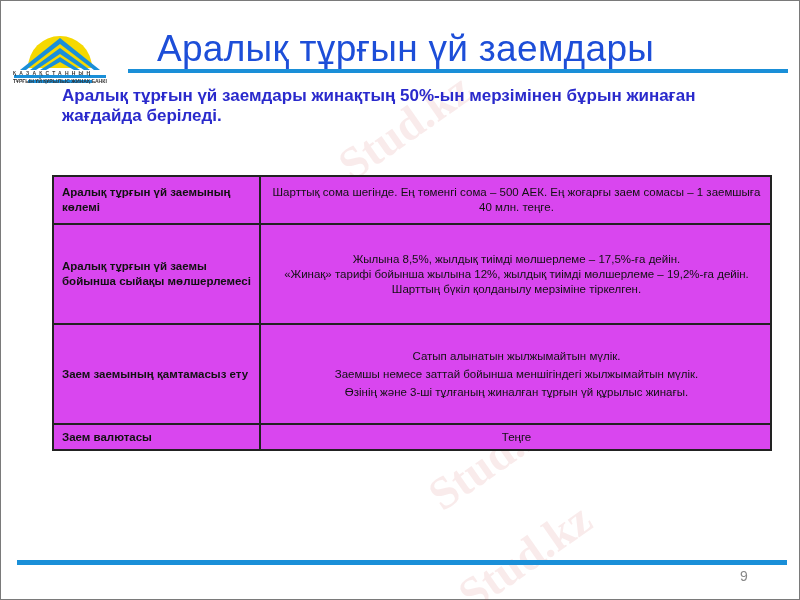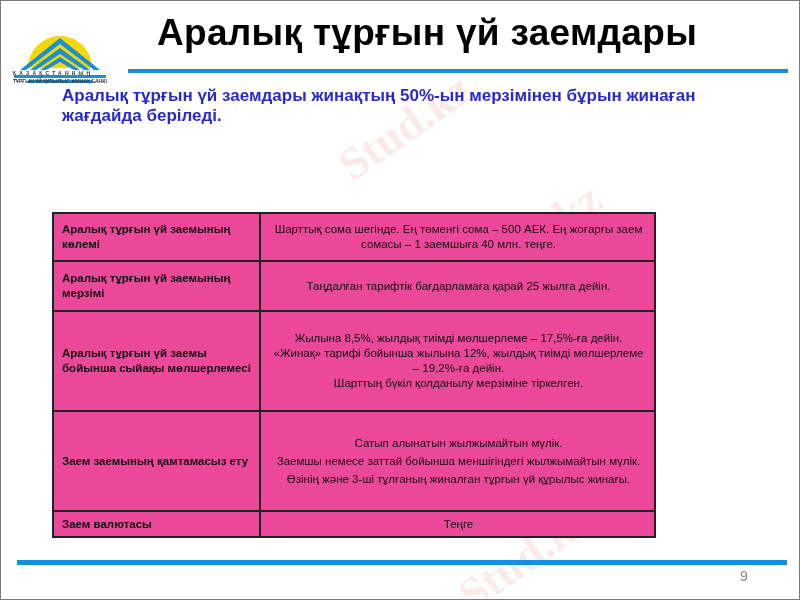--- a/index.html
+++ b/index.html
@@ -1,25 +1,25 @@
 <!DOCTYPE html>
 <html><head>
 <meta charset="utf-8">
 <style>
   html, body { margin:0; padding:0; }
   body { width:800px; height:600px; position:relative; overflow:hidden; background:#ffffff; font-family:"Liberation Sans", sans-serif; }
   .frame { position:absolute; left:0; top:0; width:798px; height:598px; border:1px solid #7a7a7a; }
   .logo { position:absolute; left:10px; top:20px; width:100px; height:70px; }
   .logo-cap1 { position:absolute; left:13px; top:70px; font-size:5px; letter-spacing:3.2px; color:#333; font-weight:bold; white-space:nowrap; }
   .logo-cap2 { position:absolute; left:13px; top:78px; font-size:6px; color:#333; font-weight:bold; white-space:nowrap; transform:scaleX(0.85); transform-origin:left; }
-  .title { position:absolute; left:157px; top:12px; font-size:37px; font-weight:bold; color:#000000; white-space:nowrap; letter-spacing:0.3px; }
+  .title { position:absolute; left:157px; top:28px; font-size:37px; font-weight:normal; color:#1d4ed8; white-space:nowrap; letter-spacing:0.3px; }
   .title-rule { position:absolute; left:128px; top:69px; width:660px; height:4px; background:#1a8fd8; }
   .intro { position:absolute; left:62px; top:86px; width:700px; font-size:17px; font-weight:bold; color:#2a2acc; line-height:20px; }
   .intro p { margin:0; }
-  table.info { position:absolute; left:52px; top:175px; width:604px; border-collapse:collapse; font-size:11.5px; color:#111; background:#ec4899;margin-top:37px; }
+  table.info { position:absolute; left:52px; top:175px; width:720px; border-collapse:collapse; font-size:11.5px; color:#111; background:#d946ef; }
   table.info td { border:2px solid #222; padding:3px 6px 3px 8px; vertical-align:middle; line-height:15px; }
   table.info td.k { width:191px; font-weight:bold; }
   table.info td.v p { margin:0;text-align:center; }
   table.info td.v p.sp { margin:3px 0; }
   .bottom-rule { position:absolute; left:17px; top:560px; width:770px; height:5px; background:#1a8fd8; }
   .page-num { position:absolute; left:740px; top:568px; font-size:14px; color:#888; }
   .wm { position:absolute; font-size:46px; font-family:"Liberation Serif", serif; font-weight:bold; color:rgba(200,60,60,0.10); transform:rotate(-35deg); white-space:nowrap; pointer-events:none; }
 </style>
 </head>
 <body>
@@ -52,26 +52,20 @@
 </div>
 
 <table class="info">
   <tbody>
       <tr style="height:48px;">
     <td class="k">Аралық тұрғын үй заемының көлемі</td>
     <td class="v">
       <p>Шарттық сома шегінде. Ең төменгі сома – 500 АЕК. Ең жоғарғы заем сомасы – 1 заемшыға 40 млн. теңге.</p>
     </td>
   </tr>
-  <tr style="height:50px;">
-    <td class="k">Аралық тұрғын үй заемының мерзімі</td>
-    <td class="v">
-      <p>Таңдалған тарифтік бағдарламаға қарай 25 жылға дейін.</p>
-    </td>
-  </tr>
   <tr style="height:100px;">
     <td class="k">Аралық тұрғын үй заемы бойынша сыйақы мөлшерлемесі</td>
     <td class="v">
       <p>Жылына 8,5%, жылдық тиімді мөлшерлеме – 17,5%-ға дейін.</p>
       <p>«Жинақ» тарифі бойынша жылына 12%, жылдық тиімді мөлшерлеме – 19,2%-ға дейін.</p>
       <p>Шарттың бүкіл қолданылу мерзіміне тіркелген.</p>
     </td>
   </tr>
   <tr style="height:100px;">
     <td class="k">Заем заемының қамтамасыз ету</td>

